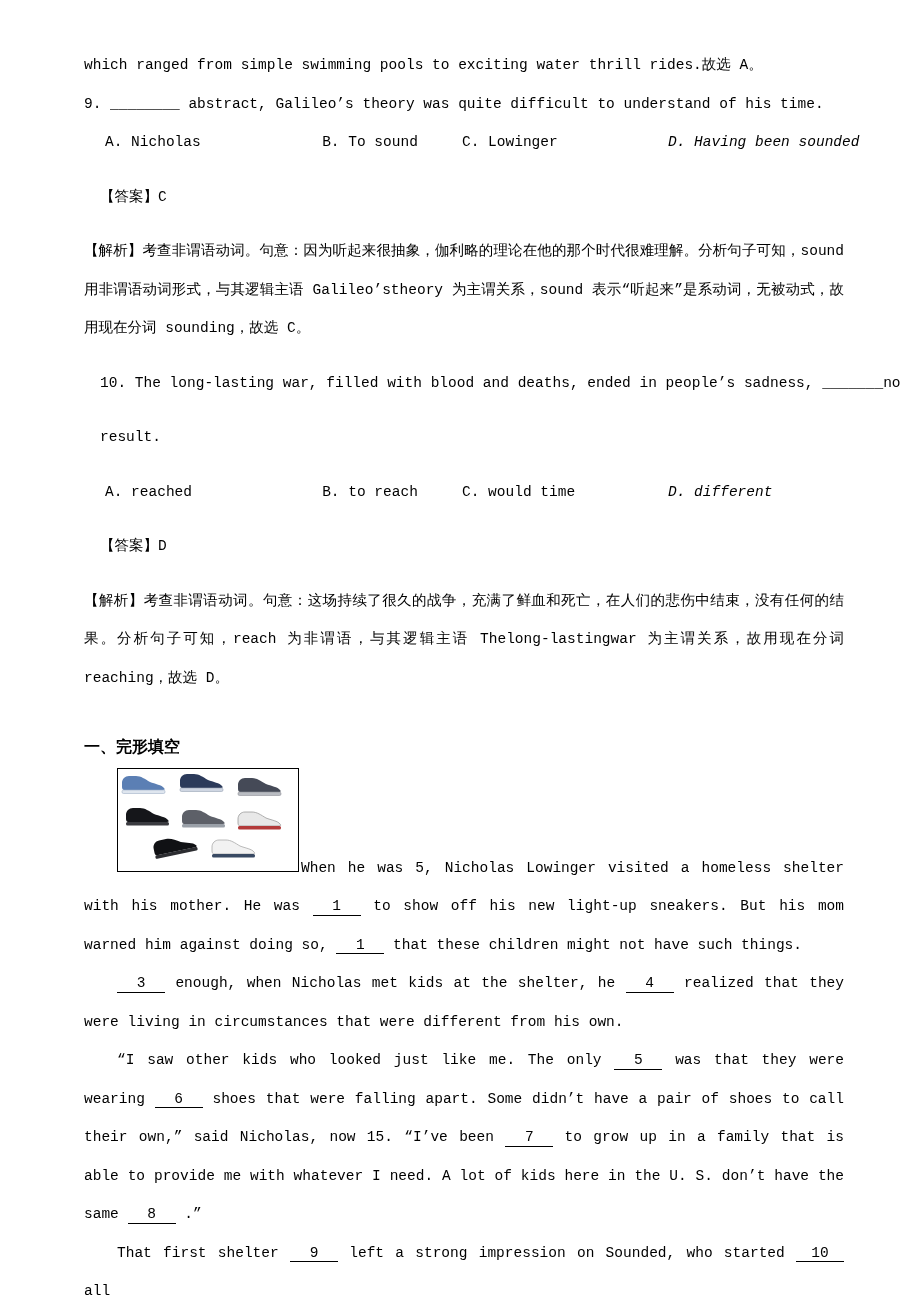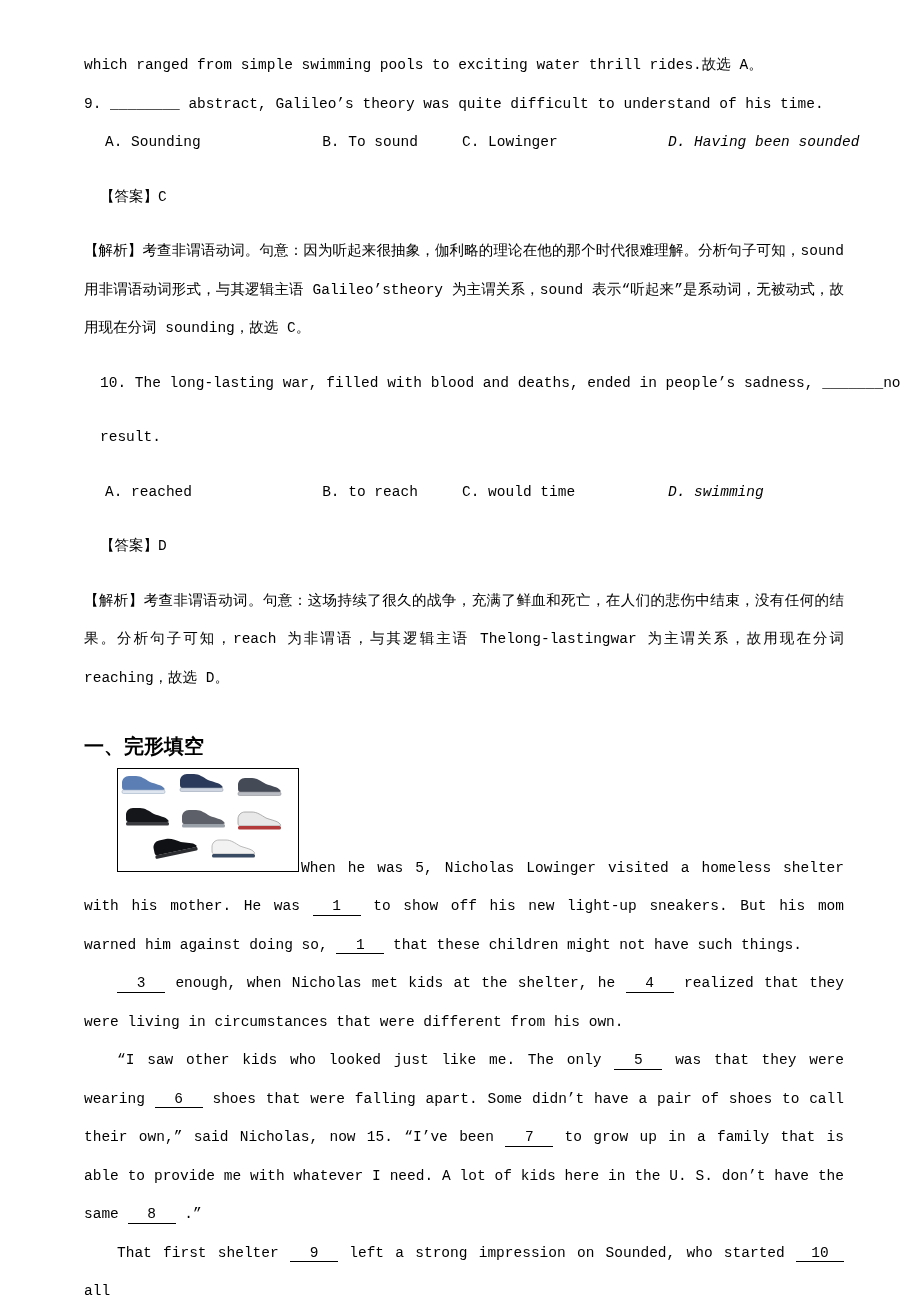--- a/index.html
+++ b/index.html
@@ -40,21 +40,21 @@
   }
   .opt { display: inline-block; }
   .opt-a { width: 173px; }
   .opt-b { width: 184px; text-align: center; }
   .opt-c { width: 206px; }
   .opt-d { width: auto; font-style: italic; }
   .section-heading {
     margin: 32px 0 0 0;
     line-height: 38.5px;
     font-weight: bold;
-    font-size: 20px;
+    font-size: 16px;
   }
   .indent { text-indent: 33px; }
   .blank {
     display: inline-block;
     min-width: 44px;
     text-align: center;
     text-indent: 0;
     border-bottom: 1.4px solid #000;
     line-height: 1.15;
     padding: 0 2px;
@@ -73,32 +73,32 @@
 </head>
 <body>
 
 <div class="page">
 
   <p class="para">which ranged from simple swimming pools to exciting water thrill rides.故选 A。</p>
 
   <p class="para">9. ________ abstract, Galileo’s theory was quite difficult to understand of his time.</p>
 
   <div class="options">
-    <span class="opt opt-a">A. Sounding</span><span class="opt opt-b">B. To sound</span><span class="opt opt-c">C. Lowinger</span><span class="opt opt-d">D. Having been sounded</span>
+    <span class="opt opt-a">A. Nicholas</span><span class="opt opt-b">B. To sound</span><span class="opt opt-c">C. Lowinger</span><span class="opt opt-d">D. Having been sounded</span>
   </div>
 
   <p class="line">【答案】C</p>
 
   <p class="para">【解析】考查非谓语动词。句意：因为听起来很抽象，伽利略的理论在他的那个时代很难理解。分析句子可知，sound 用非谓语动词形式，与其逻辑主语 Galileo’stheory 为主谓关系，sound 表示“听起来”是系动词，无被动式，故用现在分词 sounding，故选 C。</p>
 
   <p class="line">10. The long-lasting war, filled with blood and deaths, ended in people’s sadness, _______no</p>
   <p class="line">result.</p>
 
   <div class="options">
-    <span class="opt opt-a">A. reached</span><span class="opt opt-b">B. to reach</span><span class="opt opt-c">C. would time</span><span class="opt opt-d">D. swimming</span>
+    <span class="opt opt-a">A. reached</span><span class="opt opt-b">B. to reach</span><span class="opt opt-c">C. would time</span><span class="opt opt-d">D. different</span>
   </div>
 
   <p class="line">【答案】D</p>
 
   <p class="para">【解析】考查非谓语动词。句意：这场持续了很久的战争，充满了鲜血和死亡，在人们的悲伤中结束，没有任何的结果。分析句子可知，reach 为非谓语，与其逻辑主语 Thelong-lastingwar 为主谓关系，故用现在分词 reaching，故选 D。</p>
 
   <h3 class="section-heading">一、完形填空</h3>
 
   <p class="para indent"><span class="photo-box" aria-label="sneakers-photo"><svg width="178" height="100" viewBox="0 0 178 100" xmlns="http://www.w3.org/2000/svg">
         <g transform="translate(4,6)">

